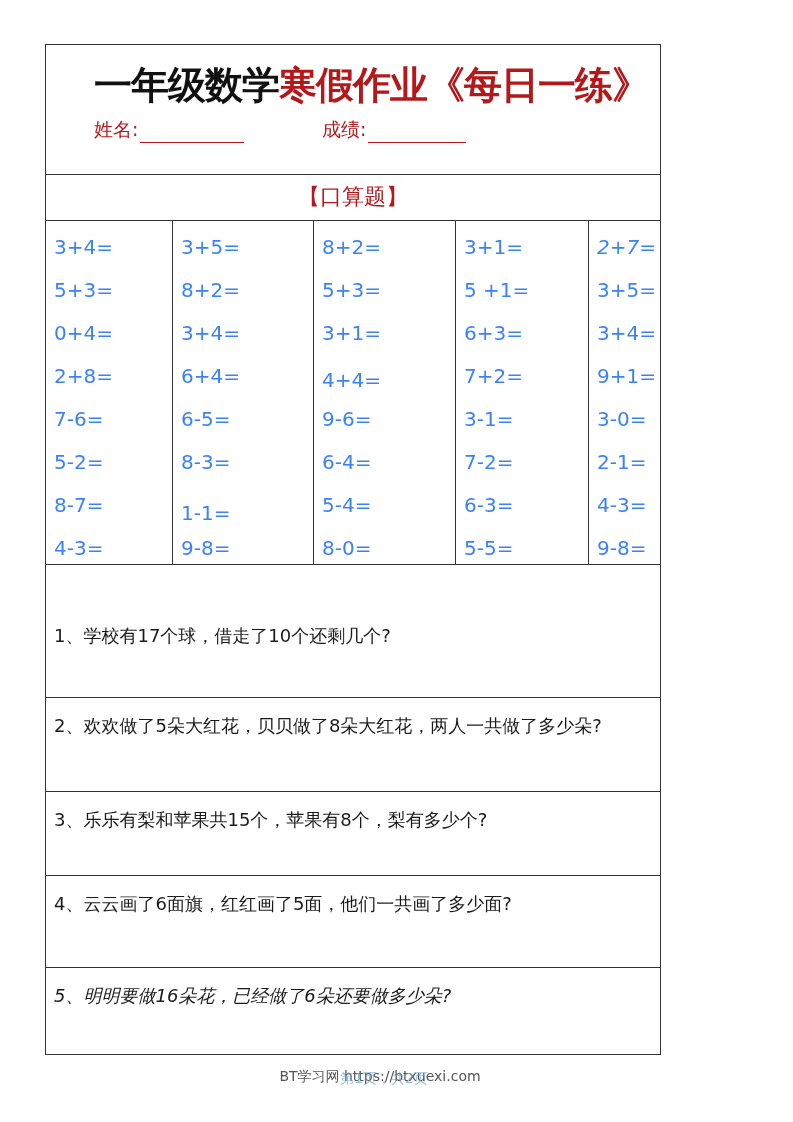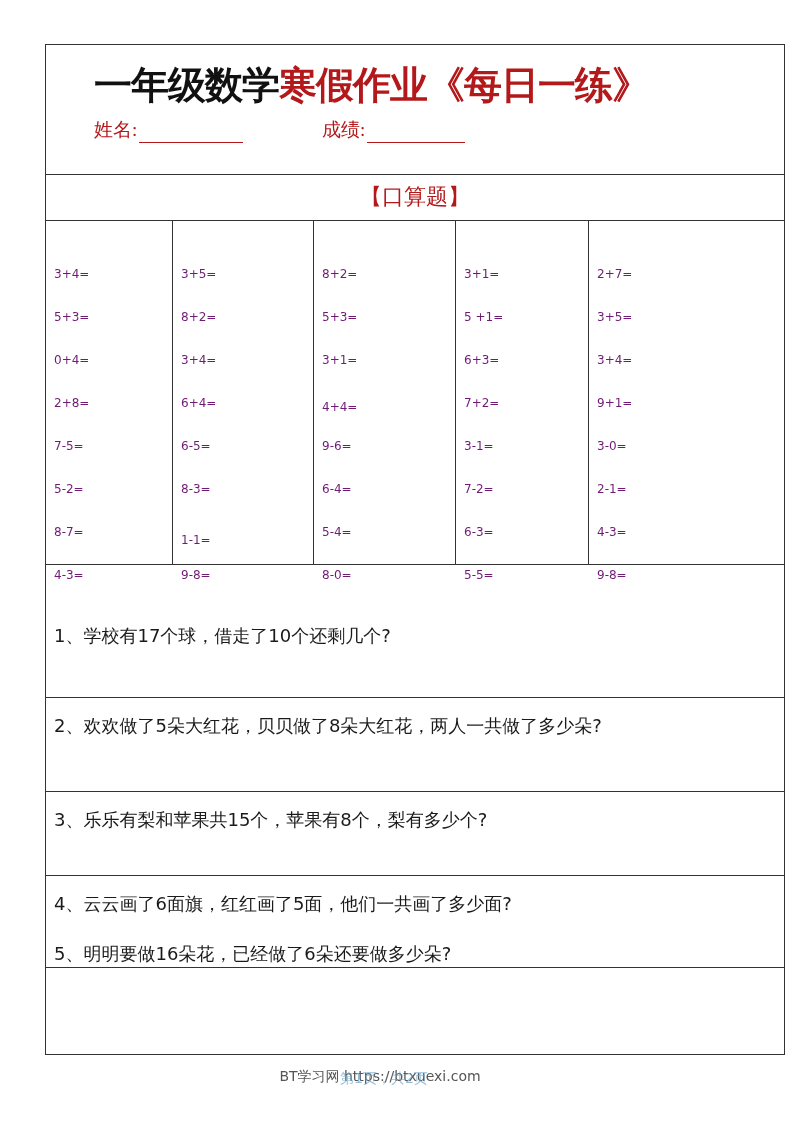--- a/index.html
+++ b/index.html
@@ -1,32 +1,32 @@
 <!DOCTYPE html>
 <html><head>
 <meta charset="utf-8">
 <style>
   html, body { margin:0; padding:0; background:#ffffff; }
   body { width:793px; height:1122px; position:relative; overflow:hidden;
          font-family:"DejaVu Sans", "Liberation Sans", sans-serif; color:#1a1a1a; }
-  .sheet { position:absolute; left:45px; top:44px; width:740px; height:1011px;
+  .sheet { position:absolute; left:45px; top:44px; width:616px; height:1011px;
            border:1px solid #333; box-sizing:border-box; }
   .header { position:absolute; left:0; top:0; width:100%; height:130px; border-bottom:1px solid #333; box-sizing:border-box; }
   .title { position:absolute; left:48px; top:16px; font-size:38px; font-weight:bold; letter-spacing:-1px; white-space:nowrap; line-height:48px; }
   .title .black { color:#111; }
   .title .red { color:#b3191b; }
-  .fields { position:absolute; left:48px; top:72px; width:620px; height:30px; font-size:19px; color:#b3191b;font-family:Liberation Serif, serif; }
+  .fields { position:absolute; left:48px; top:72px; width:620px; height:30px; font-size:19px; color:#b3191b; }
   .field { position:absolute; top:0; display:flex; align-items:flex-end; white-space:nowrap; }
   .field .line { display:inline-block; border-bottom:1px solid #b3191b; height:24px; margin-left:2px; }
   .sec-title { position:absolute; left:0; width:100%; text-align:center; color:#b3191b; font-size:22px;
                border-bottom:1px solid #333; box-sizing:border-box; }
   .grid { position:absolute; left:0; top:176px; width:100%; height:344px; border-bottom:1px solid #333; box-sizing:border-box; }
   .col { position:absolute; top:0; height:100%; box-sizing:border-box; }
   .col + .col { border-left:1px solid #333; }
-  .cell { position:absolute; left:8px; font-size:12px; color:#701a75; white-space:pre;margin-top:32px; }
+  .cell { position:absolute; left:8px; font-size:20px; color:#3b82f6; white-space:pre; }
   .problem { position:absolute; left:0; width:100%; border-bottom:1px solid #333; box-sizing:border-box; }
   .problem:last-child { border-bottom:none; }
   .problem .q { position:absolute; left:8px; top:16px; font-size:18px; color:#1a1a1a; white-space:nowrap; }
   .footer { position:absolute; left:0; top:1068px; width:760px; text-align:center; font-size:14px; color:#555; }
   .footer .overlay { position:absolute; left:340px; top:2px; font-size:14px; color:#6fa6c9; opacity:0.75; }
 </style>
 </head>
 <body>
 
 <div class="sheet">
@@ -47,21 +47,21 @@
   </div>
 
   <div class="sec-title" style="top:130px; height:46px; line-height:44px;">【口算题】</div>
 
   <div class="grid">
     <div class="col" style="left:0; width:126px;">
       <span class="cell" style="top:14px;">3+4=</span>
       <span class="cell" style="top:57px;">5+3=</span>
       <span class="cell" style="top:100px;">0+4=</span>
       <span class="cell" style="top:143px;">2+8=</span>
-      <span class="cell" style="top:186px;">7-5=</span>
+      <span class="cell" style="top:186px;">7-6=</span>
       <span class="cell" style="top:229px;">5-2=</span>
       <span class="cell" style="top:272px;">8-7=</span>
       <span class="cell" style="top:315px;">4-3=</span>
     </div>
     <div class="col" style="left:126px; width:141px;">
       <span class="cell" style="top:14px;">3+5=</span>
       <span class="cell" style="top:57px;">8+2=</span>
       <span class="cell" style="top:100px;">3+4=</span>
       <span class="cell" style="top:143px;">6+4=</span>
       <span class="cell" style="top:186px;">6-5=</span>
@@ -83,21 +83,21 @@
       <span class="cell" style="top:14px;">3+1=</span>
       <span class="cell" style="top:57px;">5 +1=</span>
       <span class="cell" style="top:100px;">6+3=</span>
       <span class="cell" style="top:143px;">7+2=</span>
       <span class="cell" style="top:186px;">3-1=</span>
       <span class="cell" style="top:229px;">7-2=</span>
       <span class="cell" style="top:272px;">6-3=</span>
       <span class="cell" style="top:315px;">5-5=</span>
     </div>
     <div class="col" style="left:542px; width:152px;">
-      <span class="cell" style="top:14px;">2+7=</span>
+      <span class="cell" style="top:14px;font-style:italic;">2+7=</span>
       <span class="cell" style="top:57px;">3+5=</span>
       <span class="cell" style="top:100px;">3+4=</span>
       <span class="cell" style="top:143px;">9+1=</span>
       <span class="cell" style="top:186px;">3-0=</span>
       <span class="cell" style="top:229px;">2-1=</span>
       <span class="cell" style="top:272px;">4-3=</span>
       <span class="cell" style="top:315px;">9-8=</span>
     </div>
   </div>
 
@@ -108,21 +108,21 @@
     </div>
     <div class="problem" style="top:653px; height:94px;">
       <span class="q">2、欢欢做了5朵大红花，贝贝做了8朵大红花，两人一共做了多少朵?</span>
     </div>
     <div class="problem" style="top:747px; height:84px;">
       <span class="q">3、乐乐有梨和苹果共15个，苹果有8个，梨有多少个?</span>
     </div>
     <div class="problem" style="top:831px; height:92px;">
       <span class="q">4、云云画了6面旗，红红画了5面，他们一共画了多少面?</span>
     </div>
-    <div class="problem" style="top:881px; height:86px; border-bottom:none;">
+    <div class="problem" style="top:923px; height:86px; border-bottom:none;font-style:italic;">
       <span class="q">5、明明要做16朵花，已经做了6朵还要做多少朵?</span>
     </div>
   </div>
 </div>
 
 <div class="footer">
   <span>BT学习网 https://btxuexi.com</span>
   <span class="overlay">第1页，共2页</span>
 </div>
 

